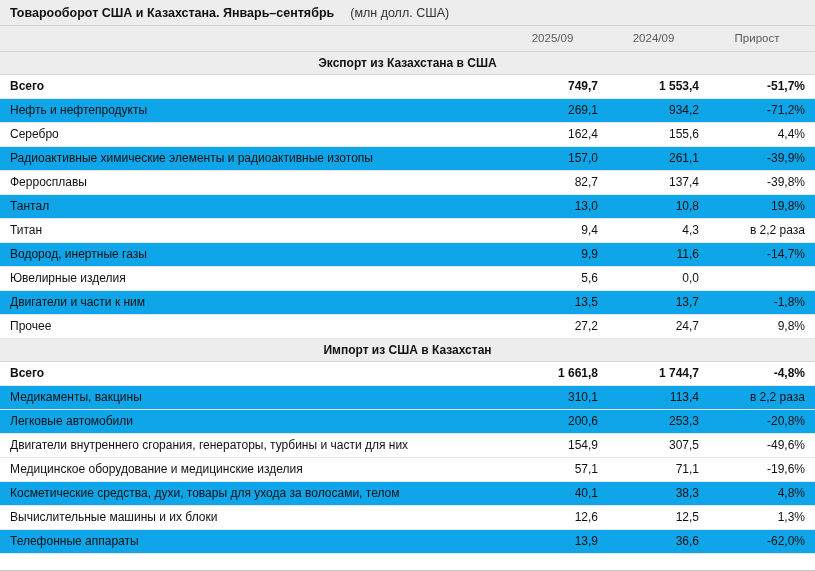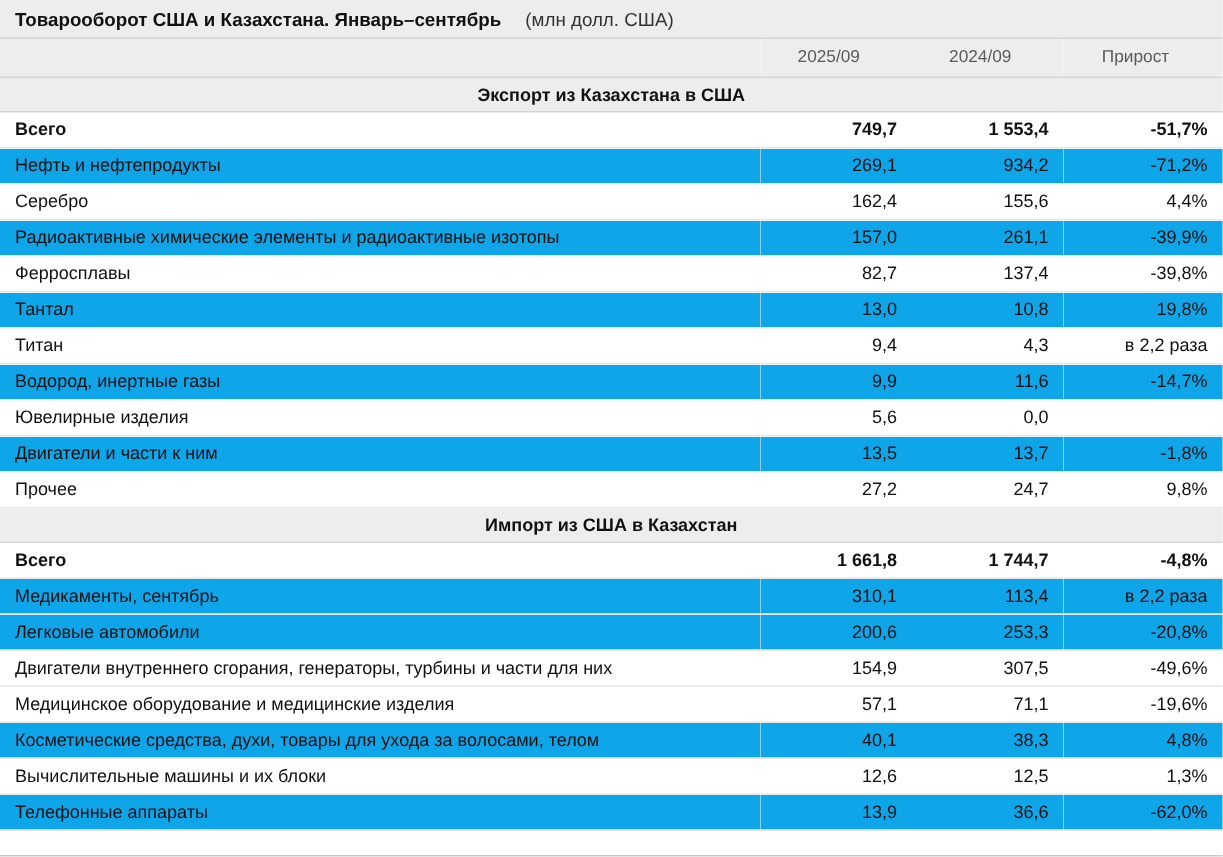--- a/index.html
+++ b/index.html
@@ -192,21 +192,21 @@
         <tr class="section">
           <td colspan="4">Импорт из США в Казахстан</td>
         </tr>
         <tr class="table-row plain total">
           <td class="label">Всего</td>
           <td class="num">1 661,8</td>
           <td class="num">1 744,7</td>
           <td class="num">-4,8%</td>
         </tr>
         <tr class="table-row alt">
-          <td class="label">Медикаменты, сентябрь</td>
+          <td class="label">Медикаменты, вакцины</td>
           <td class="num">310,1</td>
           <td class="num">113,4</td>
           <td class="num">в 2,2 раза</td>
         </tr>
         <tr class="table-row alt">
           <td class="label">Легковые автомобили</td>
           <td class="num">200,6</td>
           <td class="num">253,3</td>
           <td class="num">-20,8%</td>
         </tr>

